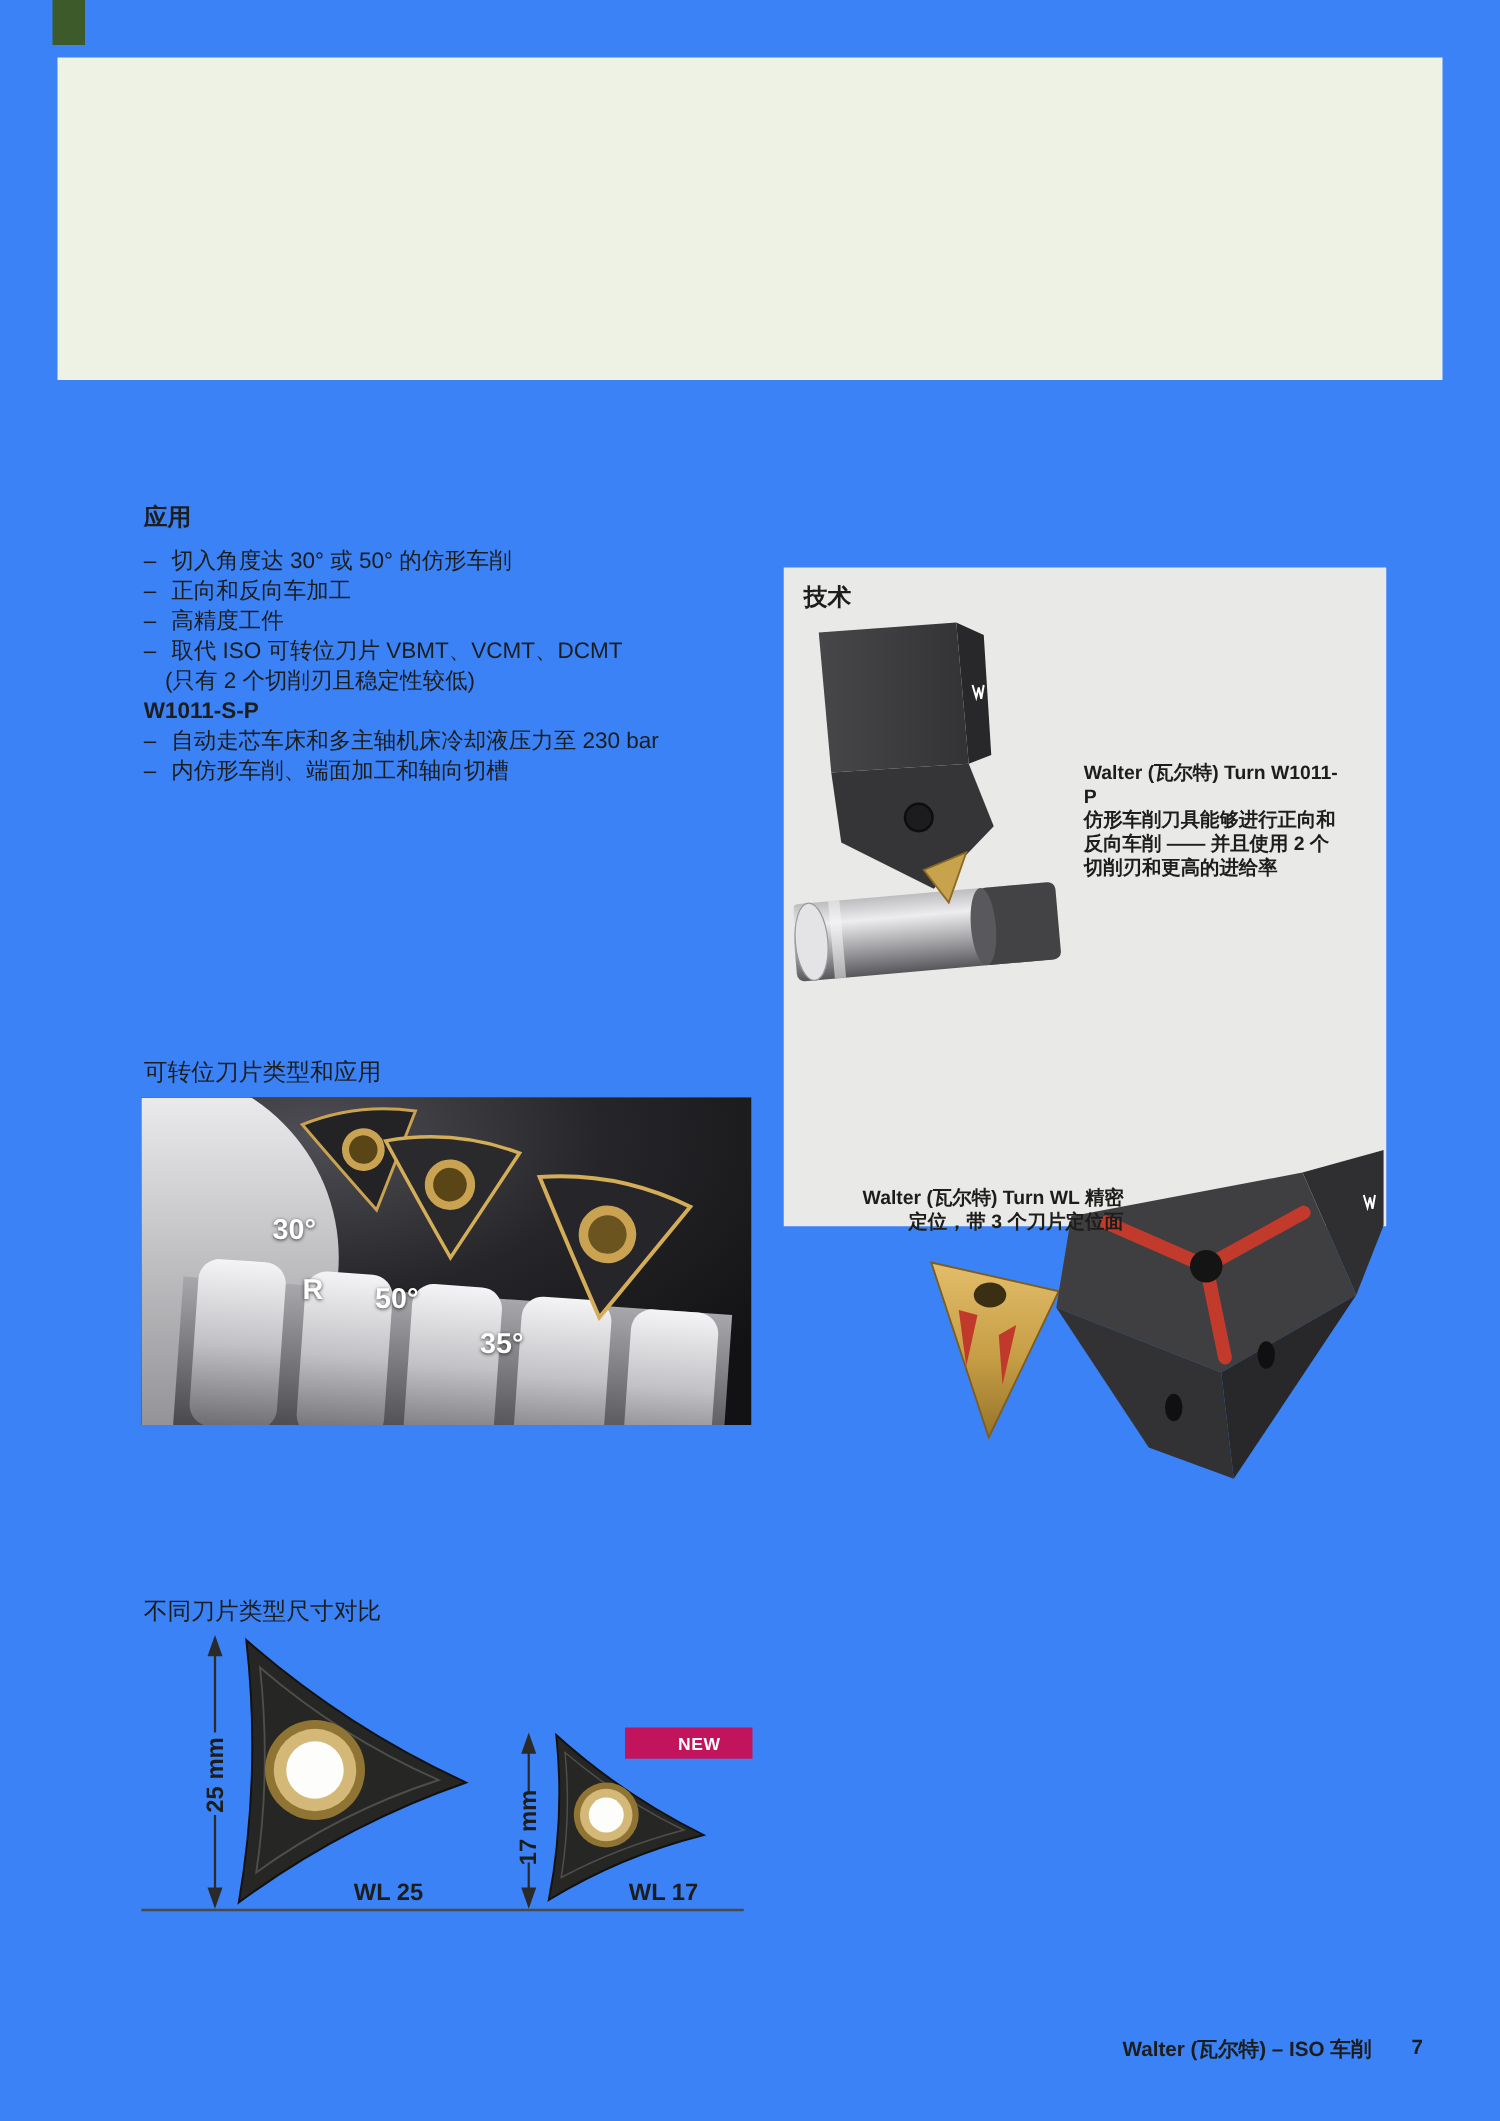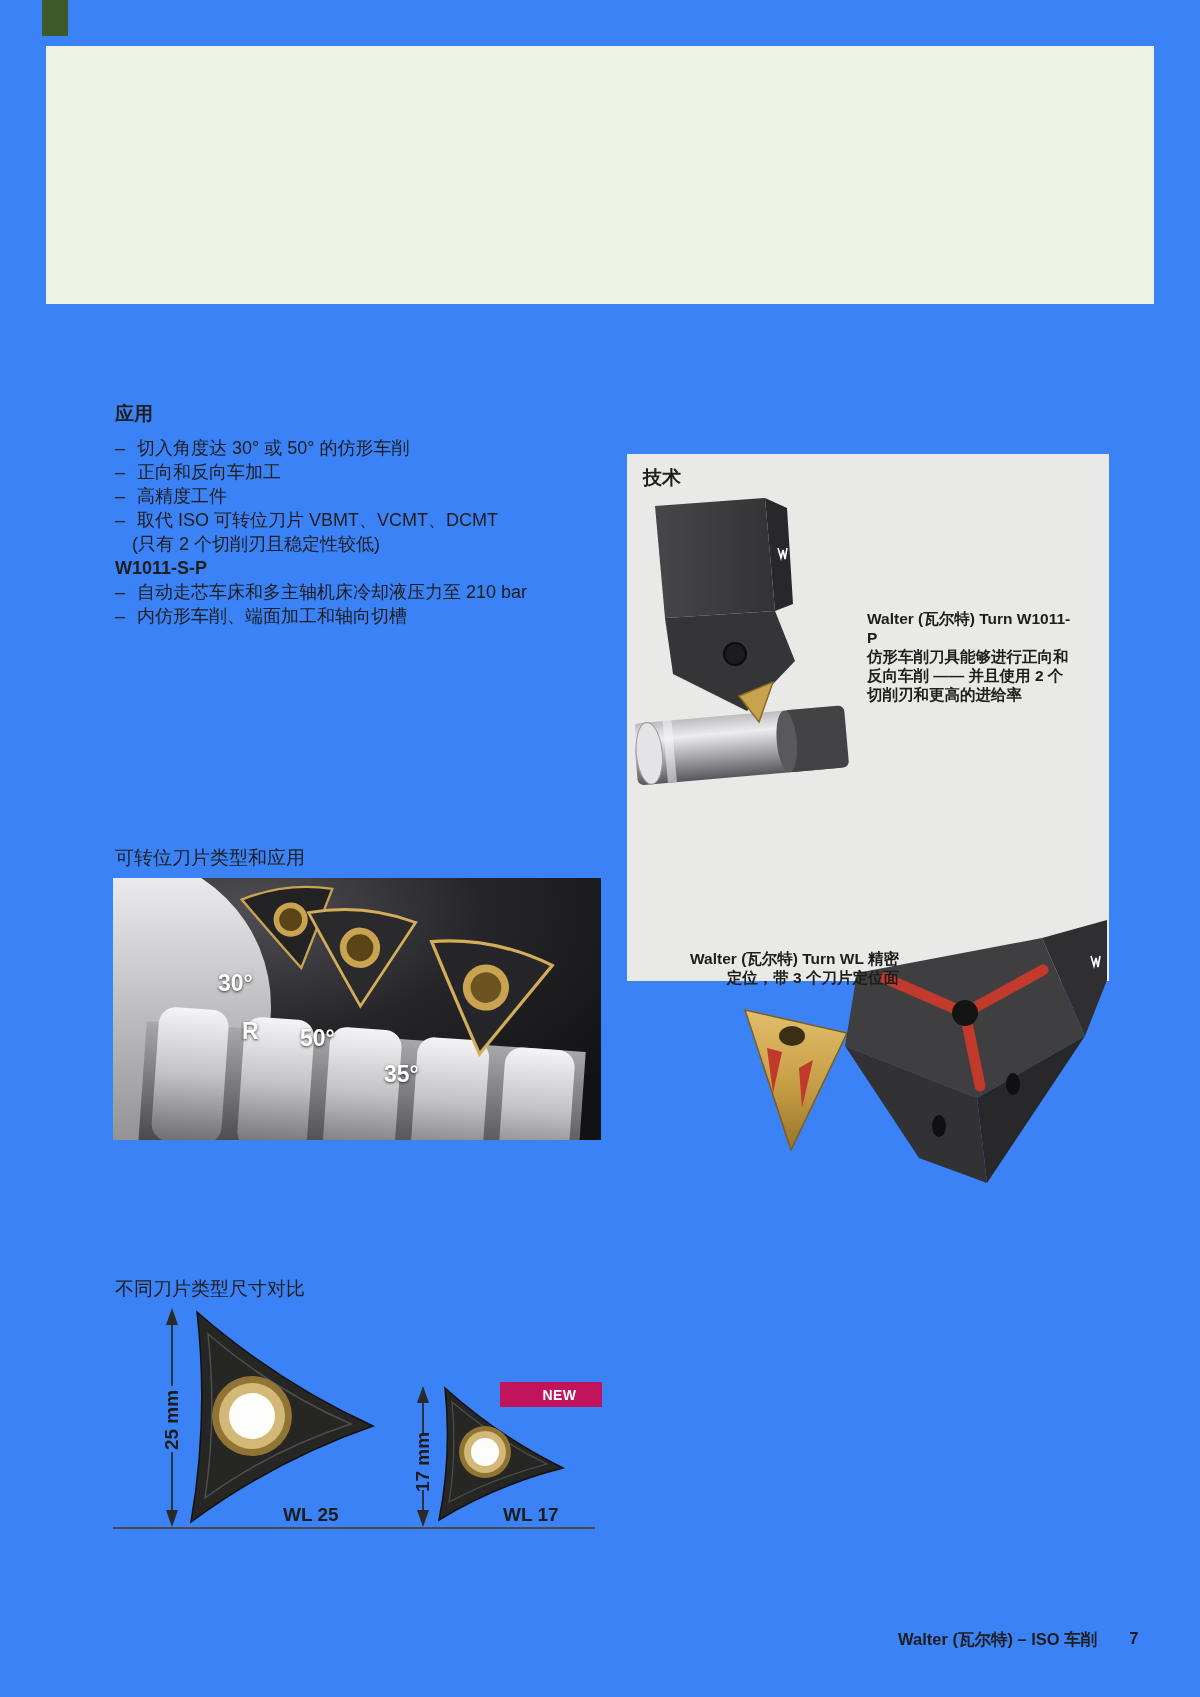--- a/index.html
+++ b/index.html
@@ -72,21 +72,21 @@
       <span class="txt">取代 ISO 可转位刀片 VBMT、VCMT、DCMT</span>
     </div>
     <div class="row cont">
       <span class="txt">(只有 2 个切削刃且稳定性较低)</span>
     </div>
     <div class="row sub">
       <span class="txt">W1011-S-P</span>
     </div>
     <div class="row">
       <span class="bul">–</span>
-      <span class="txt">自动走芯车床和多主轴机床冷却液压力至 210 bar</span>
+      <span class="txt">自动走芯车床和多主轴机床冷却液压力至 230 bar</span>
     </div>
     <div class="row">
       <span class="bul">–</span>
       <span class="txt">内仿形车削、端面加工和轴向切槽</span>
     </div>
   </section>
 
   <section class="abs tech-panel">
     <h2>技术</h2>
 

